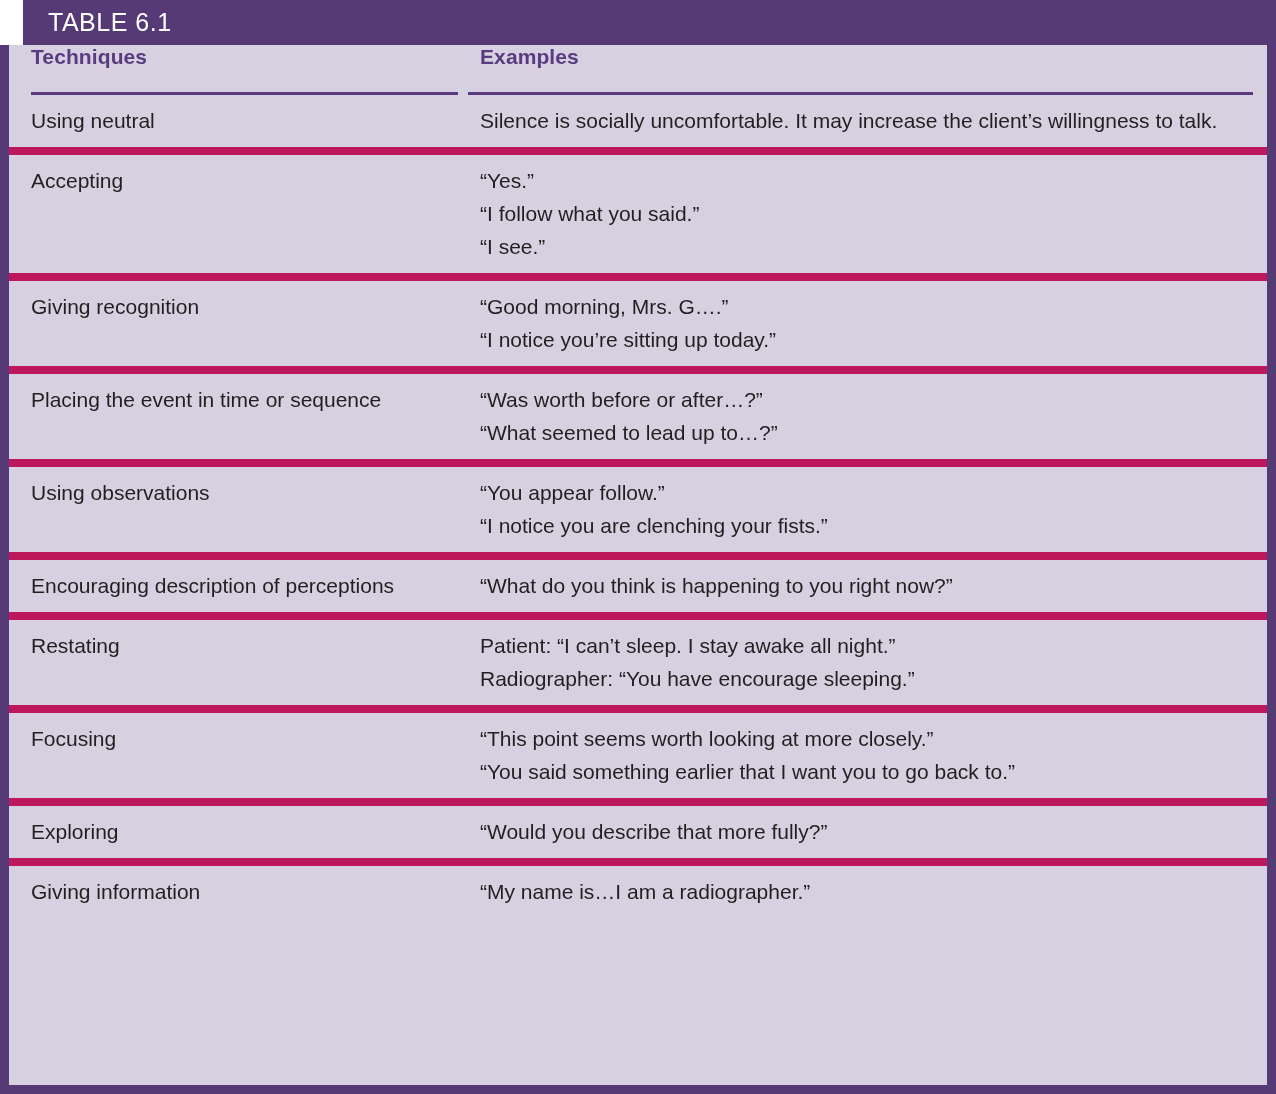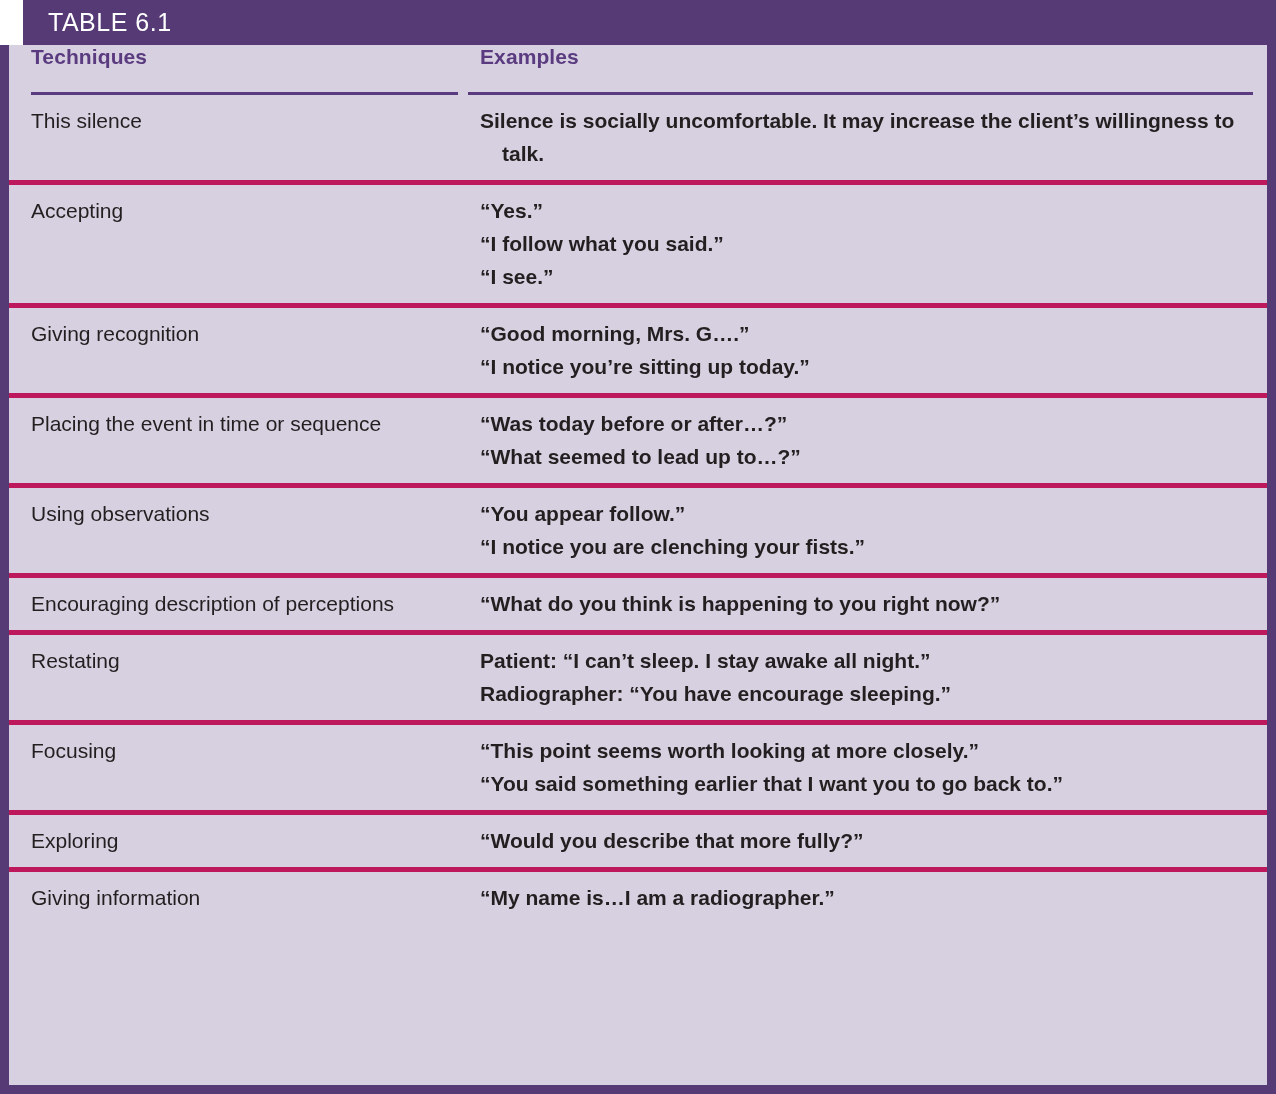--- a/index.html
+++ b/index.html
@@ -91,40 +91,39 @@
     height: 3px;
     background: #5b3b80;
     margin: 0 10px 0 22px;
   }
   .head-rule.right { margin: 0 14px 0 0; }
 
   
   .data-row > td {
     padding: 0;
     vertical-align: top;
-    border-top: 5px solid #be185d;
+    border-top: 8px solid #be185d;
   }
   .data-row.first > td { border-top: 0; }
 
   .cell {
     box-sizing: border-box;
     font-size: 21px;
     line-height: 33px;
     color: #231f20;
     padding-top: 9px;
     padding-bottom: 10px;
   }
   td.c-tech .cell {
     padding-left: 22px;
     padding-right: 10px;
   }
   td.c-ex .cell {
     padding-left: 12px;
     padding-right: 10px;
-    font-weight: bold;
   }
   .line {
     display: block;
     white-space: normal;
   }
   
   .line.hang {
     padding-left: 22px;
     text-indent: -22px;
   }
@@ -159,21 +158,21 @@
             <div class="col-head-inner">
               <span>Examples</span>
             </div>
             <div class="head-rule right"></div>
           </td>
         </tr>
 
       <tr class="data-row first">
             <td class="c-tech">
               <div class="cell">
-                <span class="line hang">This silence</span>
+                <span class="line hang">Using neutral</span>
               </div>
             </td>
             <td class="c-ex">
               <div class="cell">
                 <span class="line hang">Silence is socially uncomfortable. It may increase the client’s willingness to talk.</span>
               </div>
             </td>
           </tr>
           <tr class="data-row">
             <td class="c-tech">
@@ -203,21 +202,21 @@
             </td>
           </tr>
           <tr class="data-row">
             <td class="c-tech">
               <div class="cell">
                 <span class="line hang">Placing the event in time or sequence</span>
               </div>
             </td>
             <td class="c-ex">
               <div class="cell">
-                <span class="line hang">“Was today before or after…?”</span>
+                <span class="line hang">“Was worth before or after…?”</span>
                 <span class="line hang">“What seemed to lead up to…?”</span>
               </div>
             </td>
           </tr>
           <tr class="data-row">
             <td class="c-tech">
               <div class="cell">
                 <span class="line hang">Using observations</span>
               </div>
             </td>

